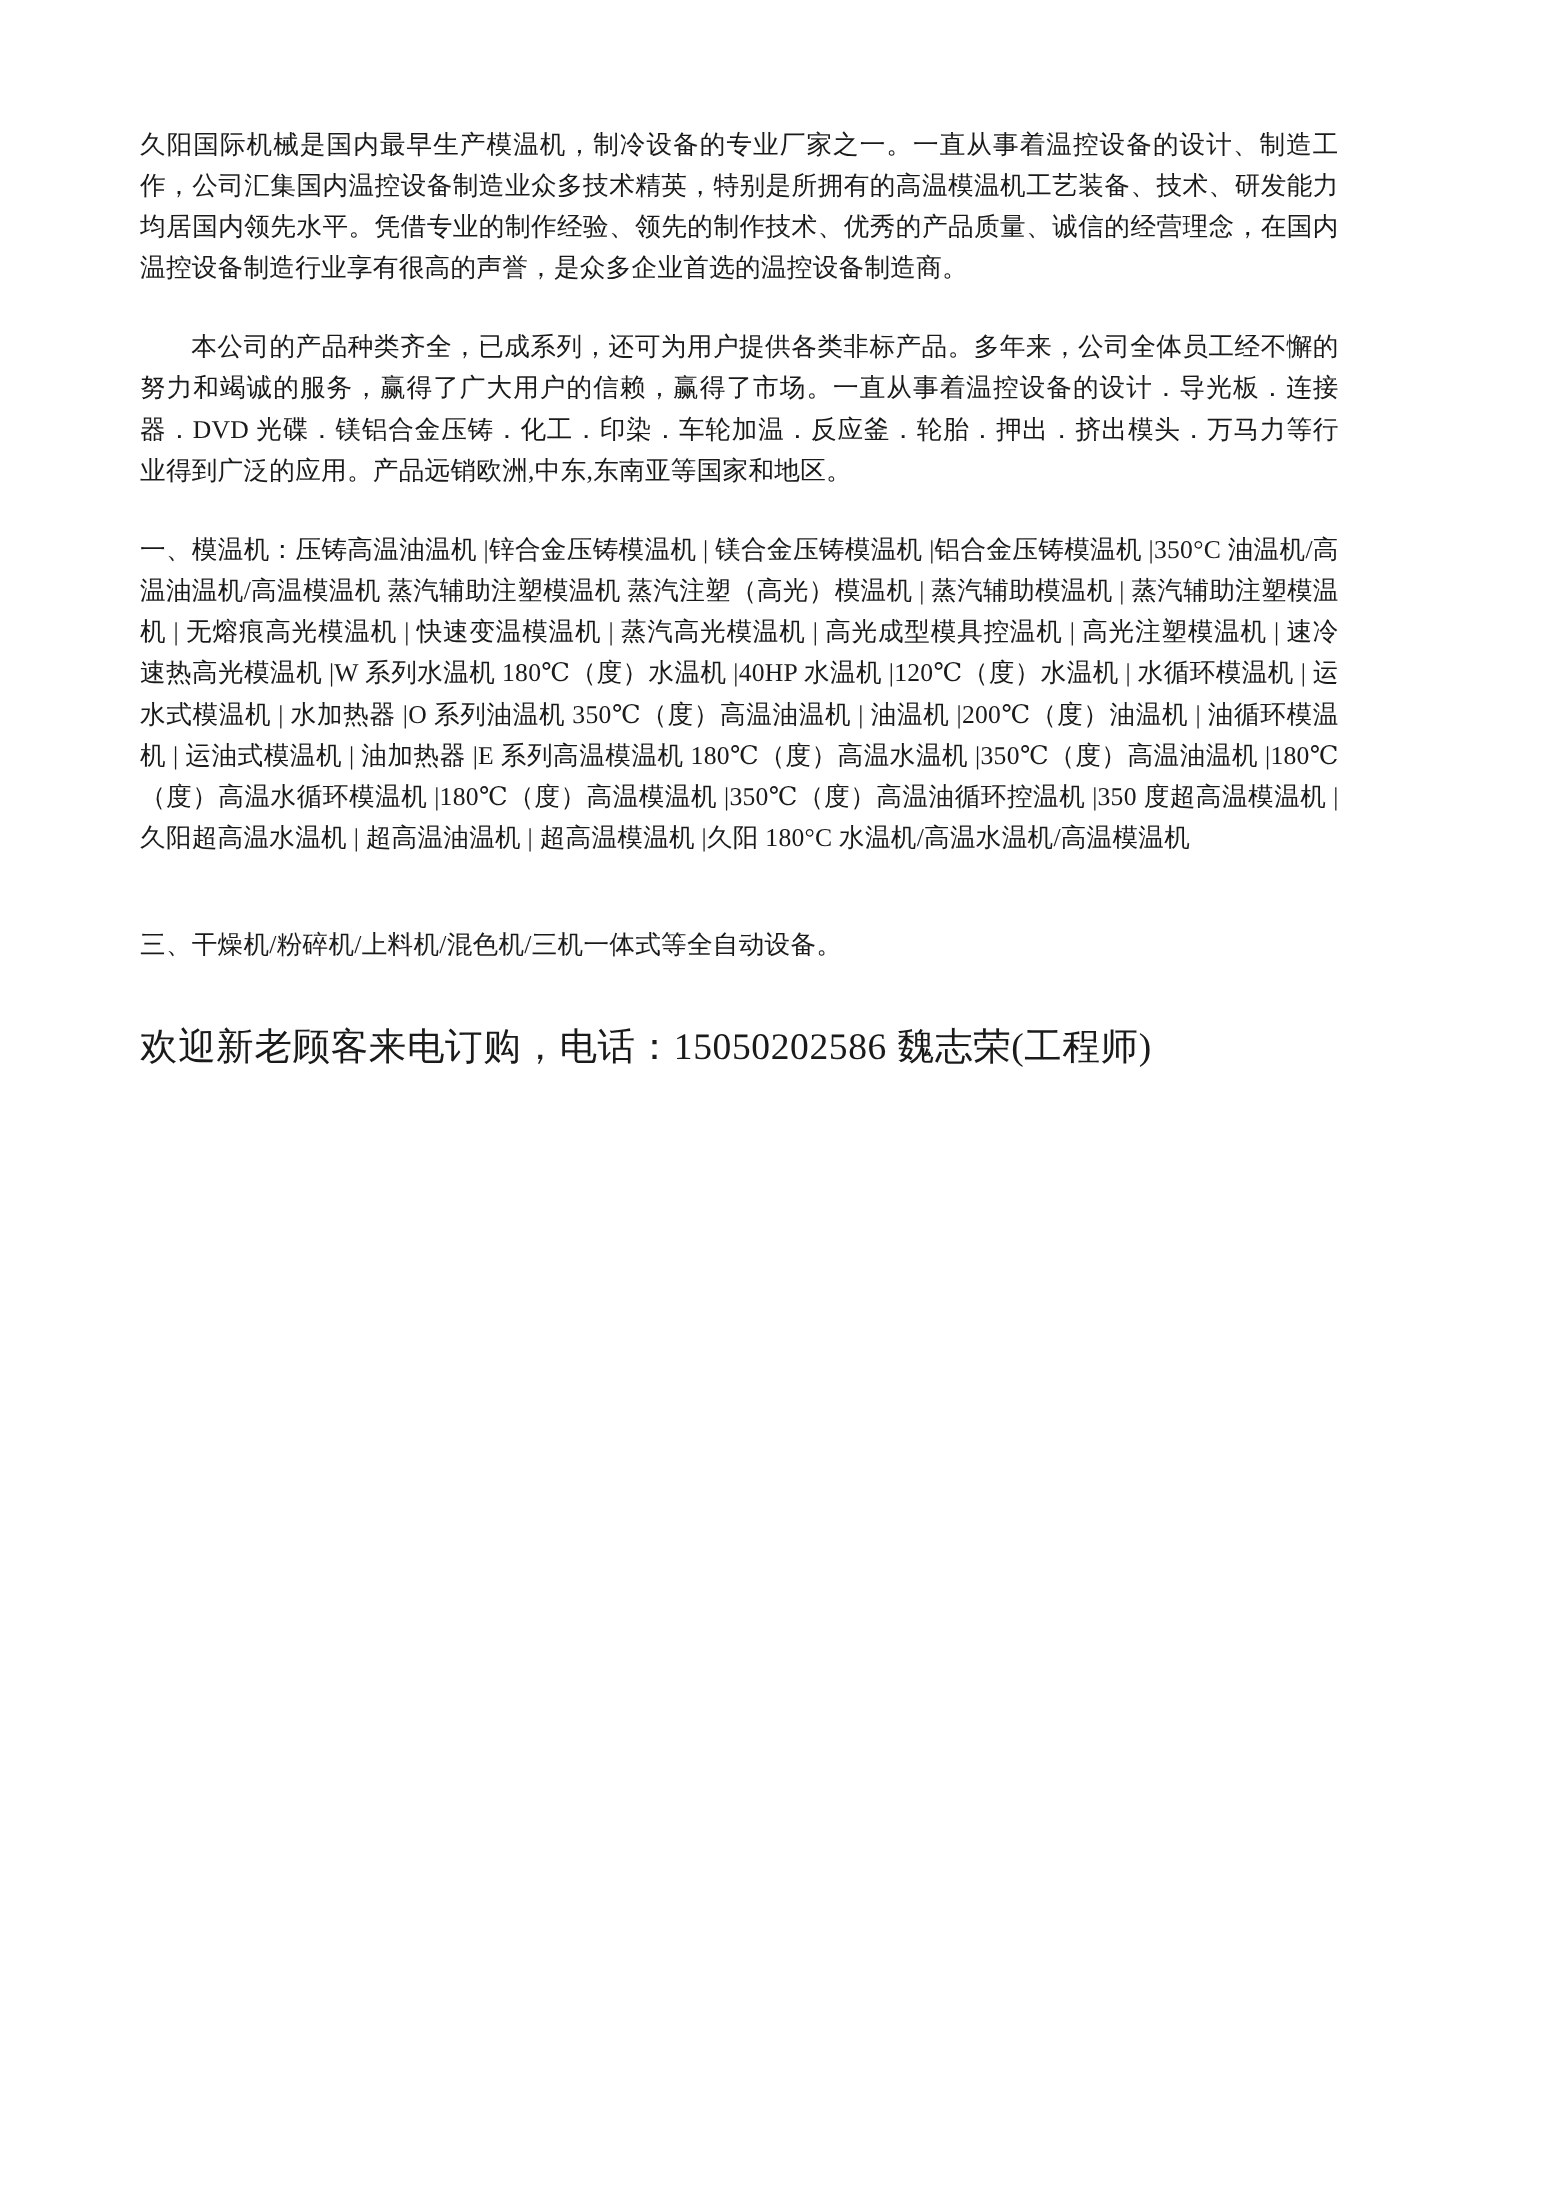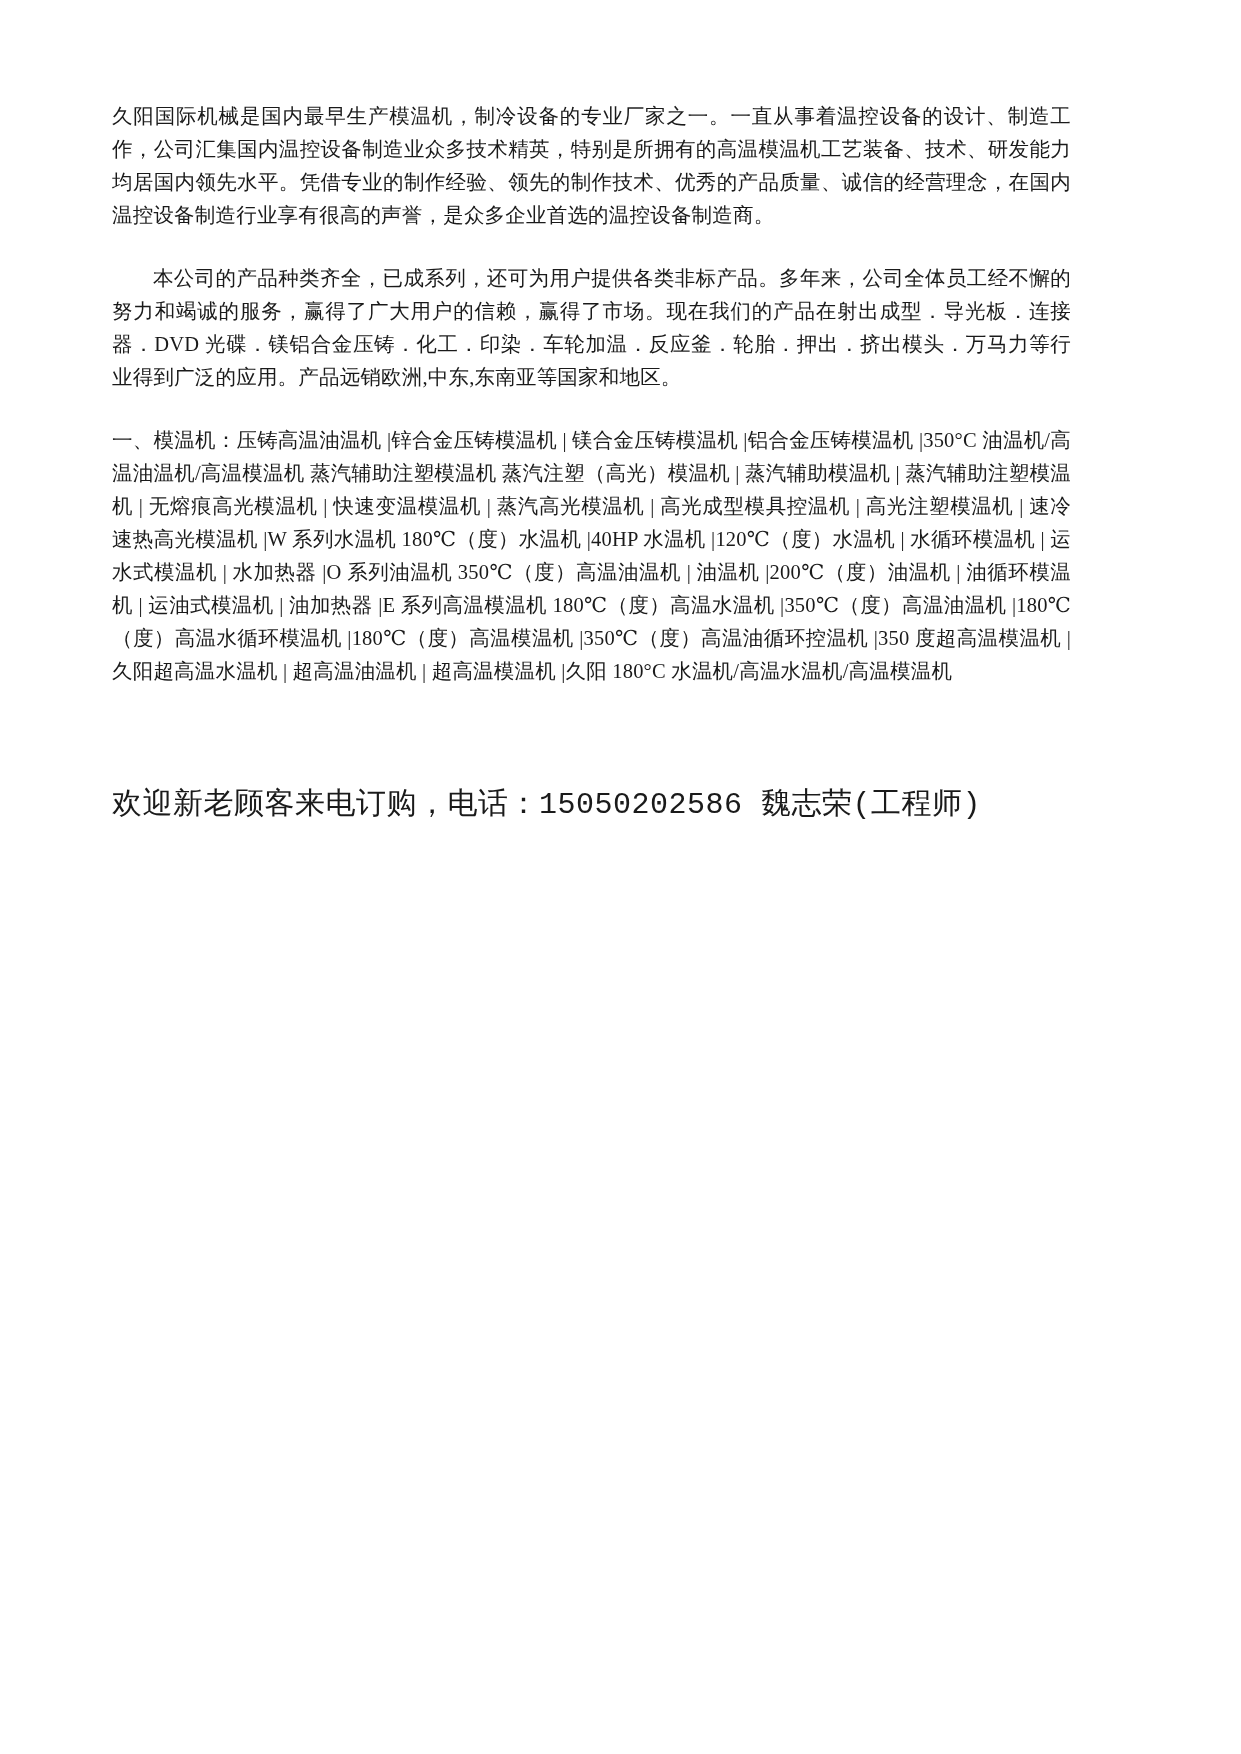--- a/index.html
+++ b/index.html
@@ -35,43 +35,44 @@
   .gap-md { height: 30px; }
   .list-block .para {
     text-align: justify;
   }
   .headline {
     font-size: 30px;
     line-height: 46px;
     margin: 0;
     letter-spacing: 0.5px;
   }
-  .headline-wrap { margin-top: 42px; font-family: Liberation Mono, monospace; }
+  .headline-wrap { margin-top: 42px; }
 </style>
 </head>
 <body>
 
 <div class="page">
 
   <p class="para">久阳国际机械是国内最早生产模温机，制冷设备的专业厂家之一。一直从事着温控设备的设计、制造工作，公司汇集国内温控设备制造业众多技术精英，特别是所拥有的高温模温机工艺装备、技术、研发能力均居国内领先水平。凭借专业的制作经验、领先的制作技术、优秀的产品质量、诚信的经营理念，在国内温控设备制造行业享有很高的声誉，是众多企业首选的温控设备制造商。</p>
 
   <div class="gap-md"></div>
 
-  <p class="para para-indent">本公司的产品种类齐全，已成系列，还可为用户提供各类非标产品。多年来，公司全体员工经不懈的努力和竭诚的服务，赢得了广大用户的信赖，赢得了市场。现在我们的产品在射出成型．导光板．连接器．DVD 光碟．镁铝合金压铸．化工．印染．车轮加温．反应釜．轮胎．押出．挤出模头．万马力等行业得到广泛的应用。产品远销欧洲,中东,东南亚等国家和地区。</p>
+  <p class="para para-indent">本公司的产品种类齐全，已成系列，还可为用户提供各类非标产品。多年来，公司全体员工经不懈的努力和竭诚的服务，赢得了广大用户的信赖，赢得了市场。一直从事着温控设备的设计．导光板．连接器．DVD 光碟．镁铝合金压铸．化工．印染．车轮加温．反应釜．轮胎．押出．挤出模头．万马力等行业得到广泛的应用。产品远销欧洲,中东,东南亚等国家和地区。</p>
 
   <div class="gap-md"></div>
 
 
   <div class="list-block">
     <p class="para">一、模温机：压铸高温油温机 |锌合金压铸模温机 | 镁合金压铸模温机 |铝合金压铸模温机 |350°C 油温机/高温油温机/高温模温机 蒸汽辅助注塑模温机 蒸汽注塑（高光）模温机 | 蒸汽辅助模温机 | 蒸汽辅助注塑模温机 | 无熔痕高光模温机 | 快速变温模温机 | 蒸汽高光模温机 | 高光成型模具控温机 | 高光注塑模温机 | 速冷速热高光模温机 |W 系列水温机 180℃（度）水温机 |40HP 水温机 |120℃（度）水温机 | 水循环模温机 | 运水式模温机 | 水加热器 |O 系列油温机 350℃（度）高温油温机 | 油温机 |200℃（度）油温机 | 油循环模温机 | 运油式模温机 | 油加热器 |E 系列高温模温机 180℃（度）高温水温机 |350℃（度）高温油温机 |180℃（度）高温水循环模温机 |180℃（度）高温模温机 |350℃（度）高温油循环控温机 |350 度超高温模温机 | 久阳超高温水温机 | 超高温油温机 | 超高温模温机 |久阳 180°C 水温机/高温水温机/高温模温机</p>
 
     <div class="gap-sm"></div>
 
 
     <div class="gap-sm"></div>
 
+    <p class="para">三、干燥机/粉碎机/上料机/混色机/三机一体式等全自动设备。</p>
   </div>
 
   <div class="headline-wrap">
     <p class="headline">欢迎新老顾客来电订购，电话：15050202586 魏志荣(工程师)</p>
   </div>
 
 </div>
 
 </body></html>

